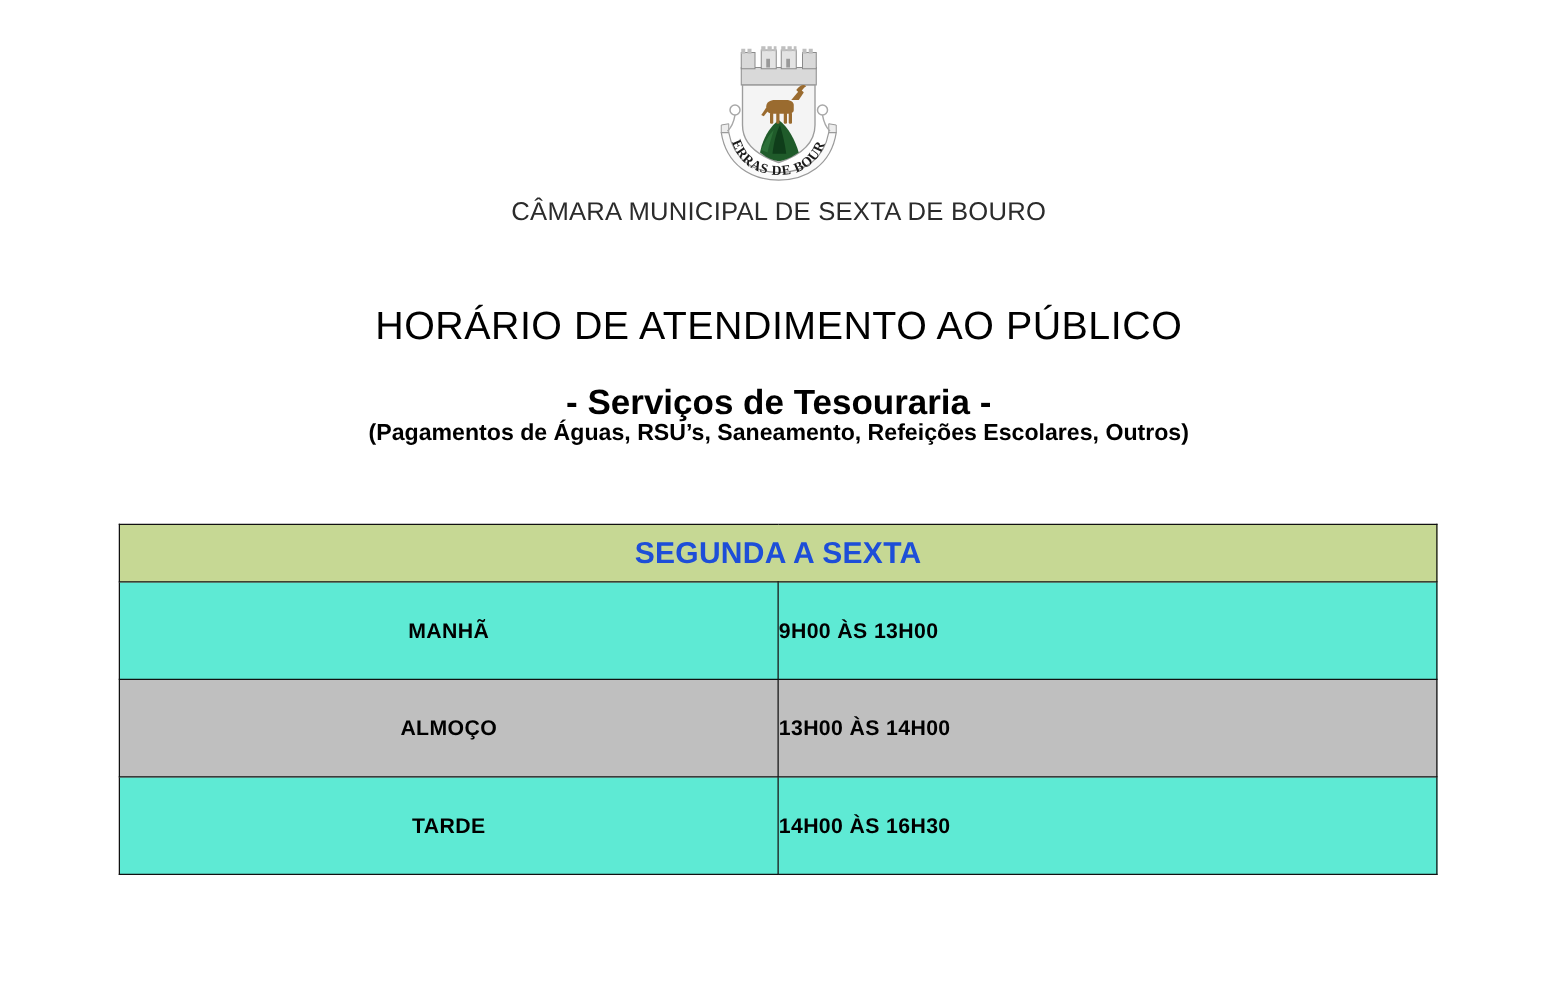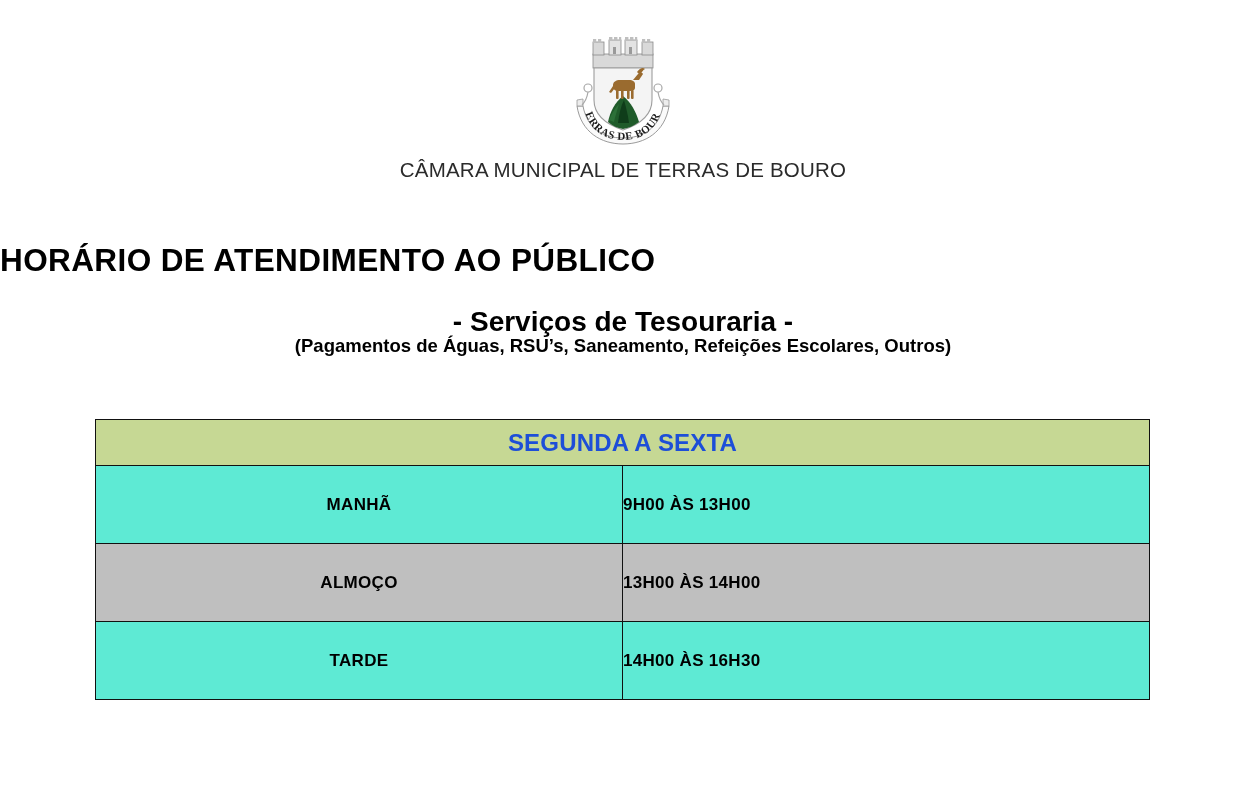--- a/index.html
+++ b/index.html
@@ -50,24 +50,24 @@
     font-weight: 400;
     letter-spacing: 0.2px;
     color: #2b2b2b;
   }
 
   .doc-title {
     position: absolute;
     left: 0;
     right: 0;
     top: 221px;
-    text-align: left;
+    text-align: center;
     font-family: "Liberation Sans", sans-serif;
     font-size: 31.5px;
-    font-weight: bold;
+    font-weight: normal;
     letter-spacing: 0.4px;
     color: #000000;
   }
 
   .doc-subtitle {
     position: absolute;
     left: 0;
     right: 0;
     top: 283px;
     text-align: center;
@@ -201,21 +201,21 @@
 
       <g fill="none" stroke="#a8a8a8" stroke-width="1.2">
         <circle cx="25" cy="60" r="4"></circle>
         <circle cx="95" cy="60" r="4"></circle>
         <path d="M25 64 C24 70 22 74 19 77"></path>
         <path d="M95 64 C96 70 98 74 101 77"></path>
       </g>
     </svg>
   </div>
 
-  <div class="org-name">CÂMARA MUNICIPAL DE TERRAS DE BOURO</div>
+  <div class="org-name">CÂMARA MUNICIPAL DE SEXTA DE BOURO</div>
 
   <h1 class="doc-title">HORÁRIO DE ATENDIMENTO AO PÚBLICO</h1>
 
   <h2 class="doc-subtitle">- Serviços de Tesouraria -</h2>
 
   <div class="doc-note">(Pagamentos de Águas, RSU’s, Saneamento, Refeições Escolares, Outros)</div>
 
   <table class="schedule-table">
     <thead>
       <tr>

